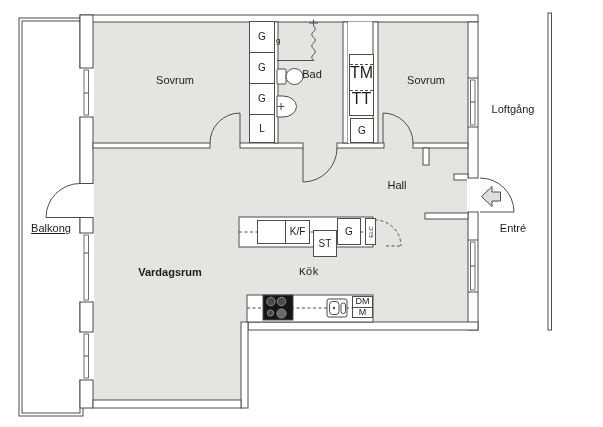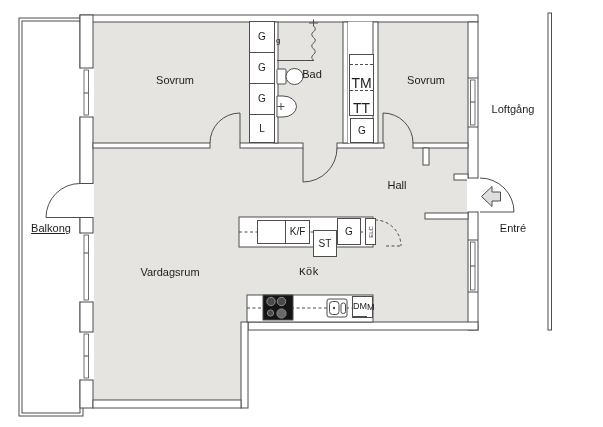--- a/index.html
+++ b/index.html
@@ -26,23 +26,23 @@
   }
   .fx{
     position:absolute; z-index:3; box-sizing:border-box; background:#fff;
     border:1px solid var(--line); display:flex; align-items:center; justify-content:center;
     font-size:10px; color:var(--text); line-height:1;
   }
   .col{flex-direction:column;}
   .hs-sub{font-size:6.5px; margin-top:1px;}
   .tmtt{flex-direction:column; align-items:stretch; justify-content:flex-start; padding:0;}
   .tmtt .spacer{height:9px; border-bottom:1px dashed var(--line);}
-  .tmtt .seg{flex:1; display:flex; align-items:flex-end; justify-content:center; font-size:14px;}
+  .tmtt .seg{flex:1; display:flex; align-items:flex-start; justify-content:center; font-size:16px;}
   .tmtt .seg.first{border-bottom:1px dashed var(--line);}
-  .dmm{flex-direction:row; align-items:stretch; justify-content:flex-start; font-size:9px;}
+  .dmm{flex-direction:column; align-items:stretch; justify-content:flex-start; font-size:9px;}
   .dmm .seg{flex:1; display:flex; align-items:center; justify-content:center;}
   .dmm .seg.first{border-bottom:1px solid var(--line);}
   .elc{font-size:6px; letter-spacing:0;}
   .elc span{transform:rotate(-90deg); display:block;}
   .tiny-mark{position:absolute; z-index:4; font-size:8px; color:var(--text);}
 </style>
 </head>
 <body>
 
 <div class="plan">
@@ -244,18 +244,18 @@
       </div>
   </div>
 
   <div class="lbl" style="left:175px; top:80px;">Sovrum</div>
   <div class="lbl" style="left:312px; top:74px;">Bad</div>
   <div class="lbl" style="left:426px; top:80px;">Sovrum</div>
   <div class="lbl" style="left:513px; top:92px;margin-top:17px;">Loftgång</div>
   <div class="lbl" style="left:397px; top:185px;text-align:center;">Hall</div>
   <div class="lbl" style="left:513px; top:228px;">Entré</div>
   <div class="lbl" style="left:51px;  top:228px;text-decoration:underline;">Balkong</div>
-  <div class="lbl" style="left:170px; top:272px;">Vardagsrum</div>
+  <div class="lbl" style="left:170px; top:272px;font-weight:bold;">Vardagsrum</div>
   <div class="lbl" style="left:309px; top:272px;font-family:Liberation Mono, monospace;">Kök</div>
 
   <div class="tiny-mark" style="left:276px; top:36px;">g</div>
 
 </div>
 
 </body></html>

